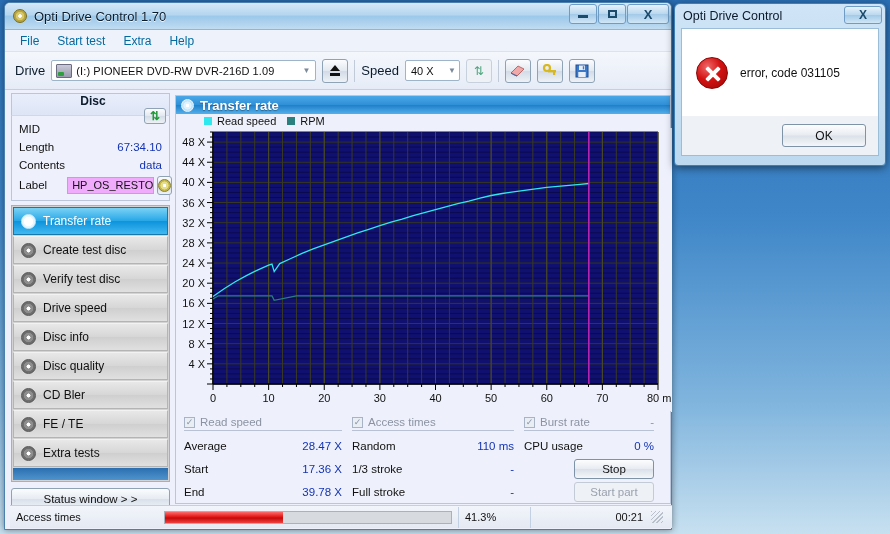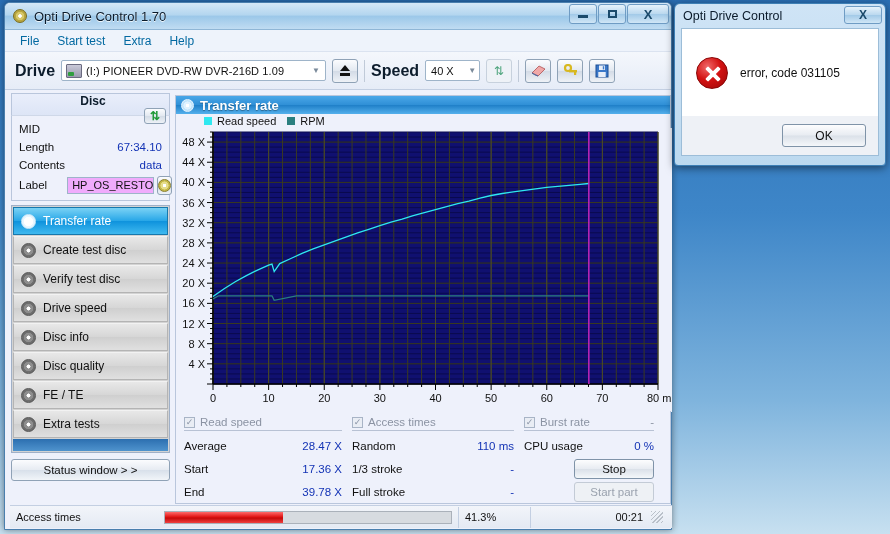--- a/index.html
+++ b/index.html
@@ -60,21 +60,21 @@
     border-bottom: 1px solid #dbe3f0;
   }
   .menu-item { font-size: 12px; color:#0369a1; padding: 2px 9px; }
 
   .toolbar {
     height: 38px; display:flex; align-items:center;
     background: linear-gradient(180deg,#f4f7fc 0%,#e6ecf7 100%);
     border-bottom: 1px solid #c3cfe2;
     padding-left: 10px; gap: 6px;
   }
-  .tb-label { font-size:16px; font-weight:bold; color:#0c1c2c; }
+  .tb-label { font-size:13px; font-weight:normal; color:#0c1c2c; }
   .drive-combo {
     width: 265px; height: 21px; background: #fff;
     border: 1px solid #9eb4c9; border-radius: 2px;
     display:flex; align-items:center; padding: 0 2px;
     font-size: 11px; color:#111;
   }
   .drive-ico {
     width:16px;height:14px;margin:0 4px 0 2px; position:relative;
     background: linear-gradient(180deg,#c9c9d8 0%,#9b9bb0 100%);
     border:1px solid #6a6a80; border-radius:1px;
@@ -402,20 +402,26 @@
         <span class="nav-icon">
             <span class="d"></span>
           </span>
         <span>Disc info</span>
       </div>
       <div class="nav-item">
         <span class="nav-icon">
             <span class="d"></span>
           </span>
         <span>Disc quality</span>
+      </div>
+      <div class="nav-item">
+        <span class="nav-icon">
+            <span class="d"></span>
+          </span>
+        <span>CD Bler</span>
       </div>
       <div class="nav-item">
         <span class="nav-icon">
             <span class="d"></span>
           </span>
         <span>FE / TE</span>
       </div>
       <div class="nav-item" style="margin-bottom:0;">
         <span class="nav-icon">
             <span class="d"></span>

